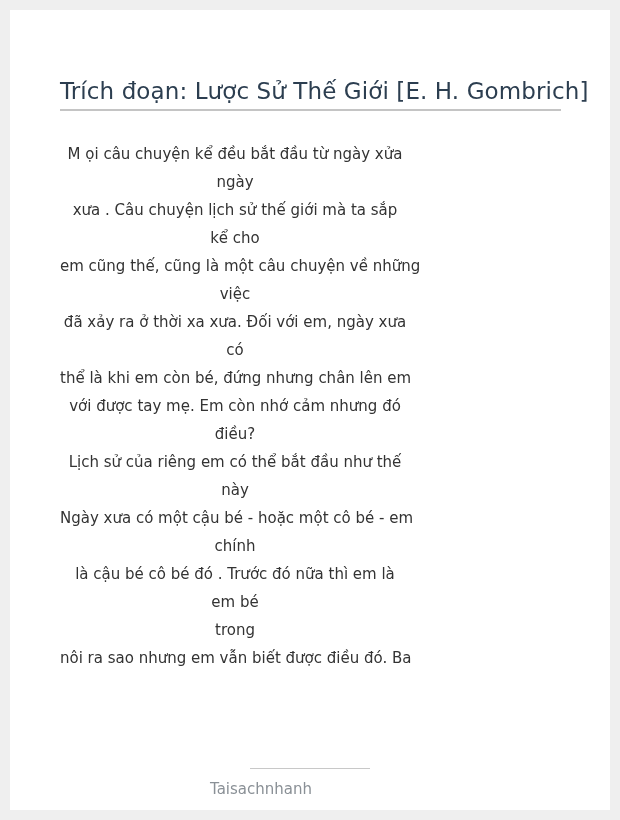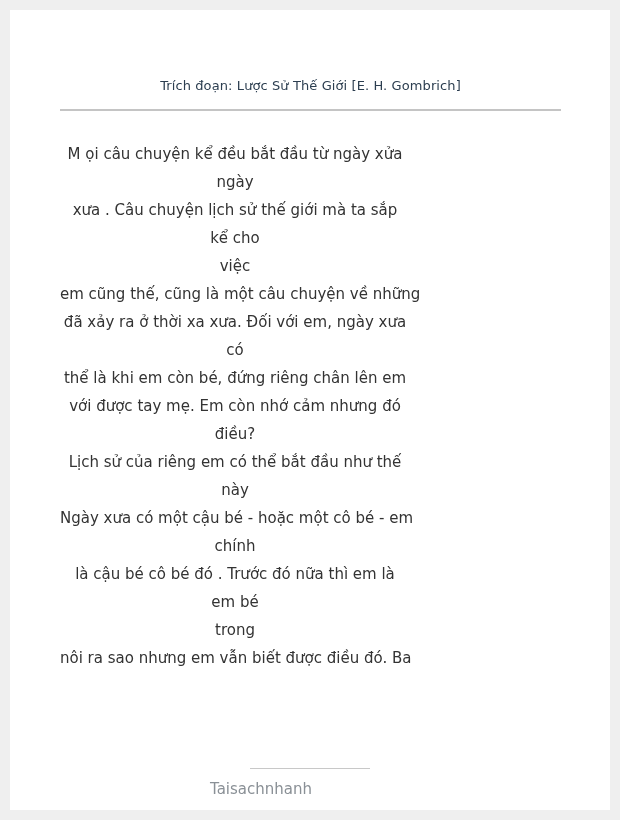--- a/index.html
+++ b/index.html
@@ -21,22 +21,21 @@
       width: 600px;
       height: 800px;
       background: #ffffff;
       box-sizing: border-box;
     }
     .title {
       position: absolute;
       left: 50px;
       top: 68px;
       width: 501px;
-      text-align: center;
-      font-size: 13px;
+      font-size: 23px;
       color: #2c3e50;
       white-space: nowrap;
       letter-spacing: 0.1px;
     }
     .title-divider {
       position: absolute;
       left: 50px;
       top: 99px;
       width: 501px;
       height: 0;
@@ -80,25 +79,25 @@
 
 <div class="card">
   <div class="title">Trích đoạn: Lược Sử Thế Giới [E. H. Gombrich]</div>
   <div class="title-divider"></div>
 
   <div class="body-text">
     <span class="line">M ọi câu chuyện kể đều bắt đầu từ ngày xửa</span>
     <span class="line">ngày</span>
     <span class="line">xưa . Câu chuyện lịch sử thế giới mà ta sắp</span>
     <span class="line">kể cho</span>
+    <span class="line">em cũng thế, cũng là một câu chuyện về những</span>
     <span class="line">việc</span>
-    <span class="line">em cũng thế, cũng là một câu chuyện về những</span>
     <span class="line">đã xảy ra ở thời xa xưa. Đối với em, ngày xưa</span>
     <span class="line">có</span>
-    <span class="line">thể là khi em còn bé, đứng riêng chân lên em</span>
+    <span class="line">thể là khi em còn bé, đứng nhưng chân lên em</span>
     <span class="line">với được tay mẹ. Em còn nhớ cảm nhưng đó</span>
     <span class="line">điều?</span>
     <span class="line">Lịch sử của riêng em có thể bắt đầu như thế</span>
     <span class="line">này</span>
     <span class="line">Ngày xưa có một cậu bé - hoặc một cô bé - em</span>
     <span class="line">chính</span>
     <span class="line">là cậu bé cô bé đó . Trước đó nữa thì em là</span>
     <span class="line">em bé</span>
     <span class="line">trong</span>
     <span class="line">nôi ra sao nhưng em vẫn biết được điều đó. Ba</span>

